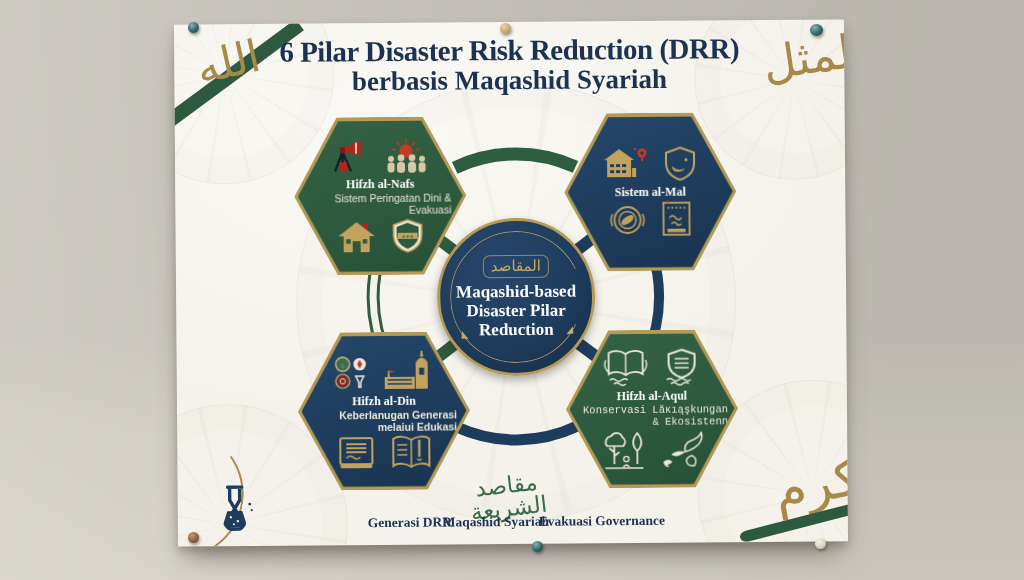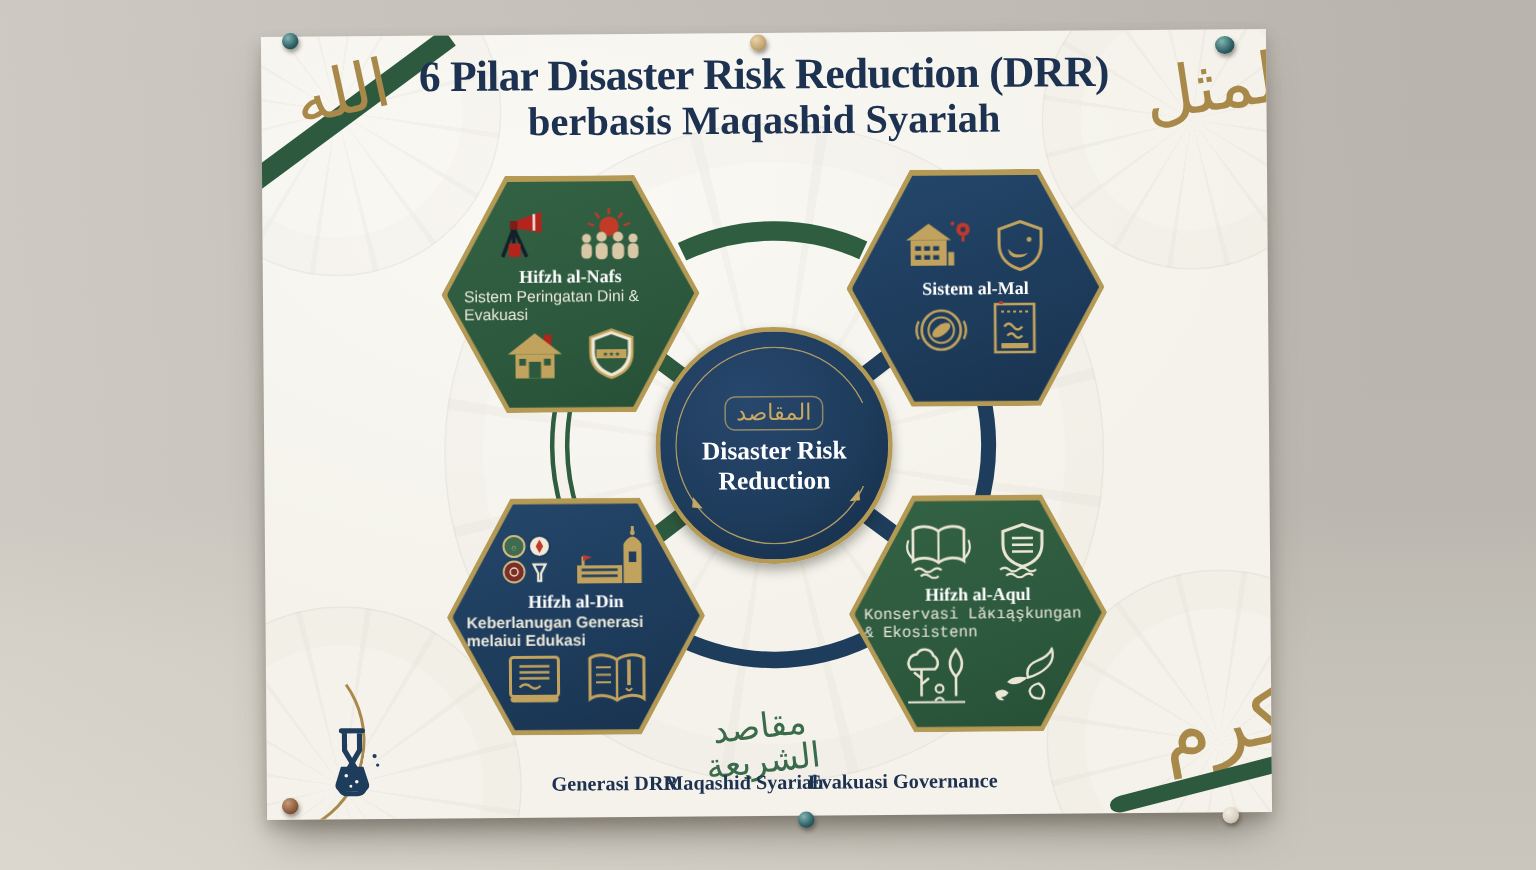--- a/index.html
+++ b/index.html
@@ -53,21 +53,21 @@
     display:flex; flex-direction:column; align-items:center; justify-content:center;
     gap:2px; padding:6px 18px; }
   .hex--green .hex-inner { background:linear-gradient(160deg,#346244 0%, #2d5a3e 55%, #264f35 100%); }
   .hex--navy  .hex-inner { background:linear-gradient(160deg,#24476b 0%, #1e3c5c 55%, #18334f 100%); }
   .hex--tl { left:119px; top:94px; }
   .hex--tr { left:389px; top:92px; }
   .hex--bl { left:121px; top:309px; }
   .hex--br { left:389px; top:309px; }
   .hex-title { color:#fff; font-size:12px; font-weight:bold; line-height:1; margin-top:2px; }
   .hex-sub { color:#e9e6d8; font-family:"Liberation Sans", sans-serif; font-size:10.5px;
-    line-height:1.18; text-align:left; }
+    line-height:1.18; text-align:right; }
   .hex--tl .hex-sub { width:142px; }
   .hex--tr .hex-sub { width:132px; }
   .hex--bl .hex-sub { width:146px;font-weight:bold; }
   .hex--br .hex-sub { width:152px;font-family:Liberation Mono, monospace; }
   .icon-row { display:flex; align-items:flex-end; gap:12px; }
   .icon-row svg { display:block; }
 
   
   .center-circle { position:absolute; left:261px; top:196px; width:158px; height:158px;
     border-radius:50%; border:3px solid #b59a55; z-index:3;
@@ -396,21 +396,22 @@
           </span>
         </div>
       </div>
     </div>
 
     <div class="center-circle">
       <span class="arrow arrow--l"></span>
       <span class="arrow arrow--r"></span>
       <div class="center-arabic">المقاصد</div>
       <div class="center-text">
-        <div>Disaster Risk</div>
+        <div>Maqashid-based</div>
+        <div>Disaster Pilar</div>
         <div>Reduction</div>
       </div>
     </div>
 
     <div class="footer-callig">مقاصد الشريعة</div>
     <div class="footer-label fl-0">Generasi DRR</div>
     <div class="footer-label fl-1">Maqashid Syariah</div>
     <div class="footer-label fl-2">Evakuasi Governance</div>
   </div>
 

